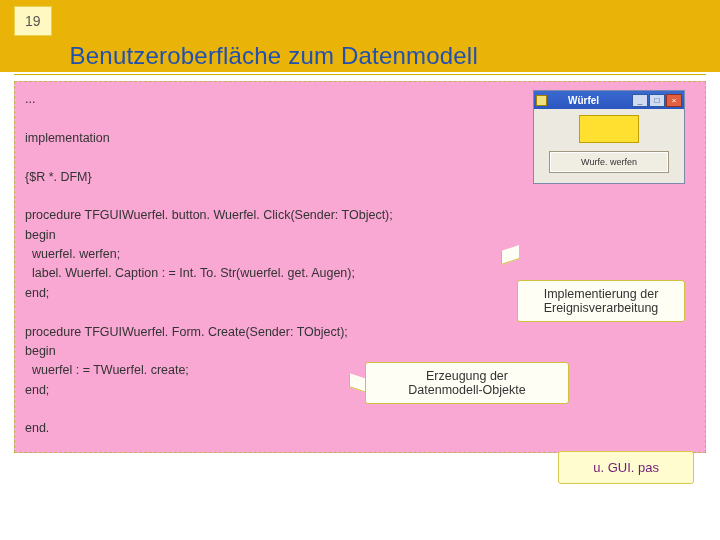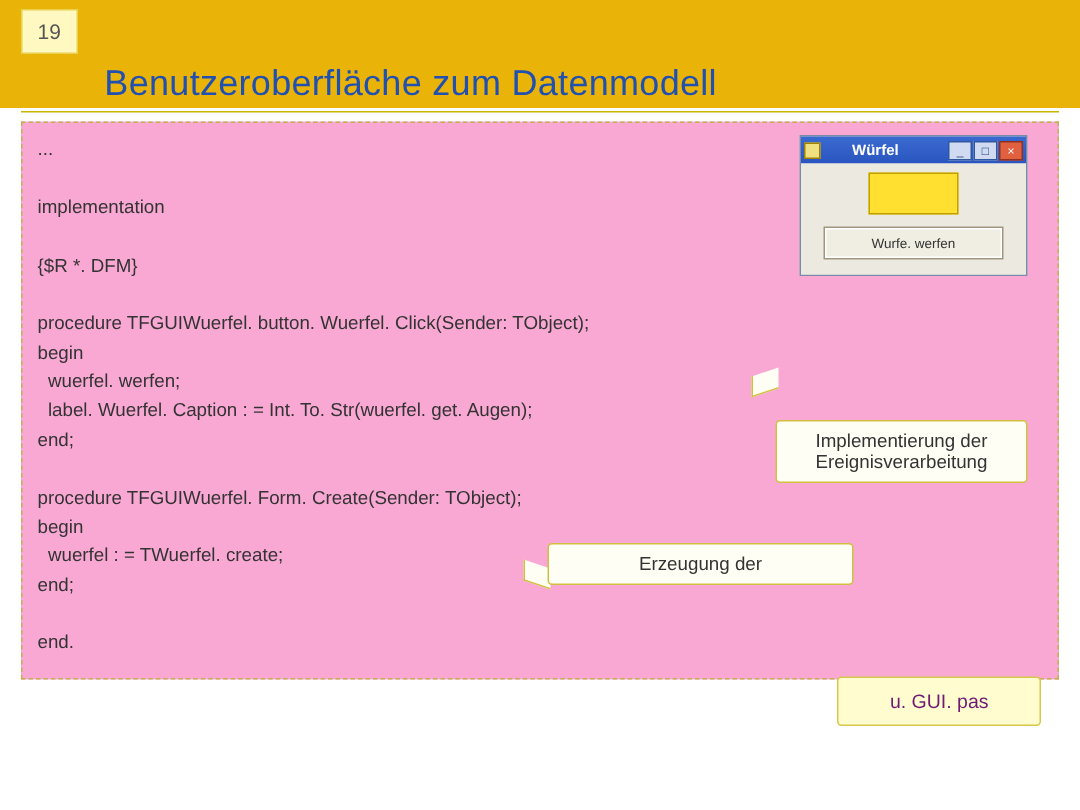--- a/index.html
+++ b/index.html
@@ -219,16 +219,17 @@
 
   <div class="callout-tail tail1"></div>
   <div class="callout c1">
     <span>Implementierung der</span><br>
     <span>Ereignisverarbeitung</span>
   </div>
 
   <div class="callout-tail tail2"></div>
   <div class="callout c2">
     <span>Erzeugung der</span><br>
+    <span>Datenmodell-Objekte</span>
   </div>
 </div>
 
 <div class="filelabel">u. GUI. pas</div>
 
 </body></html>

